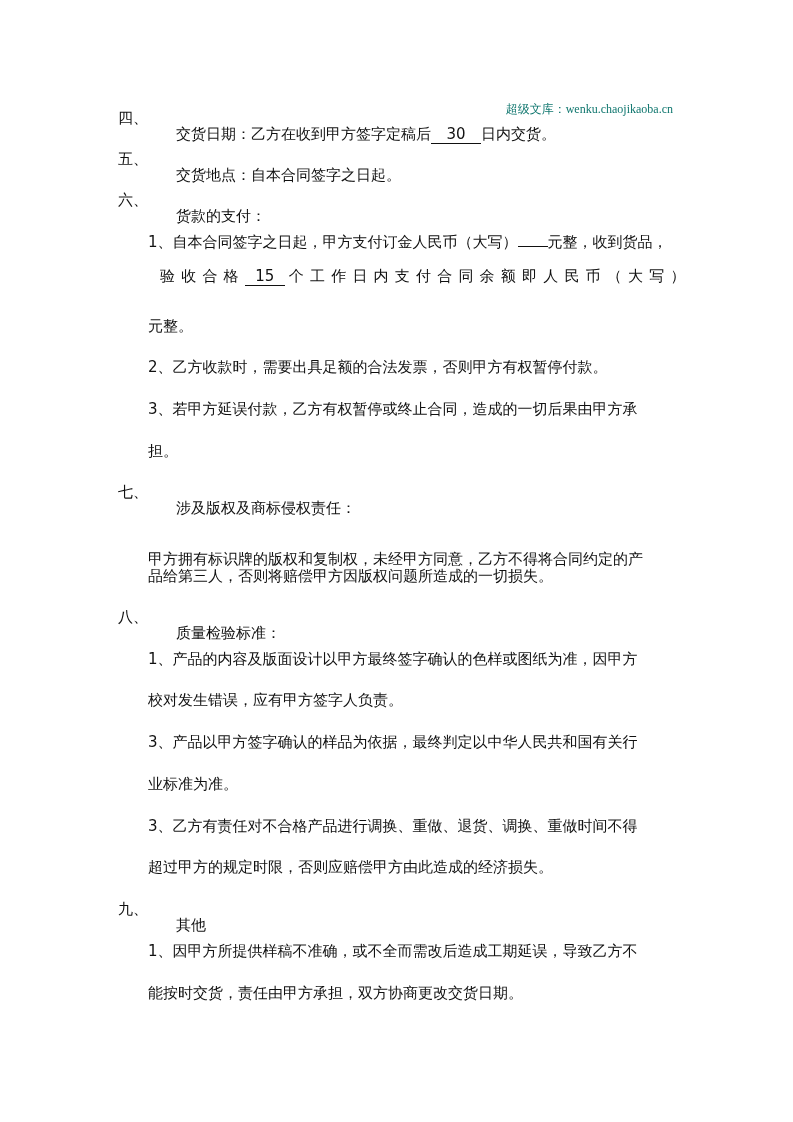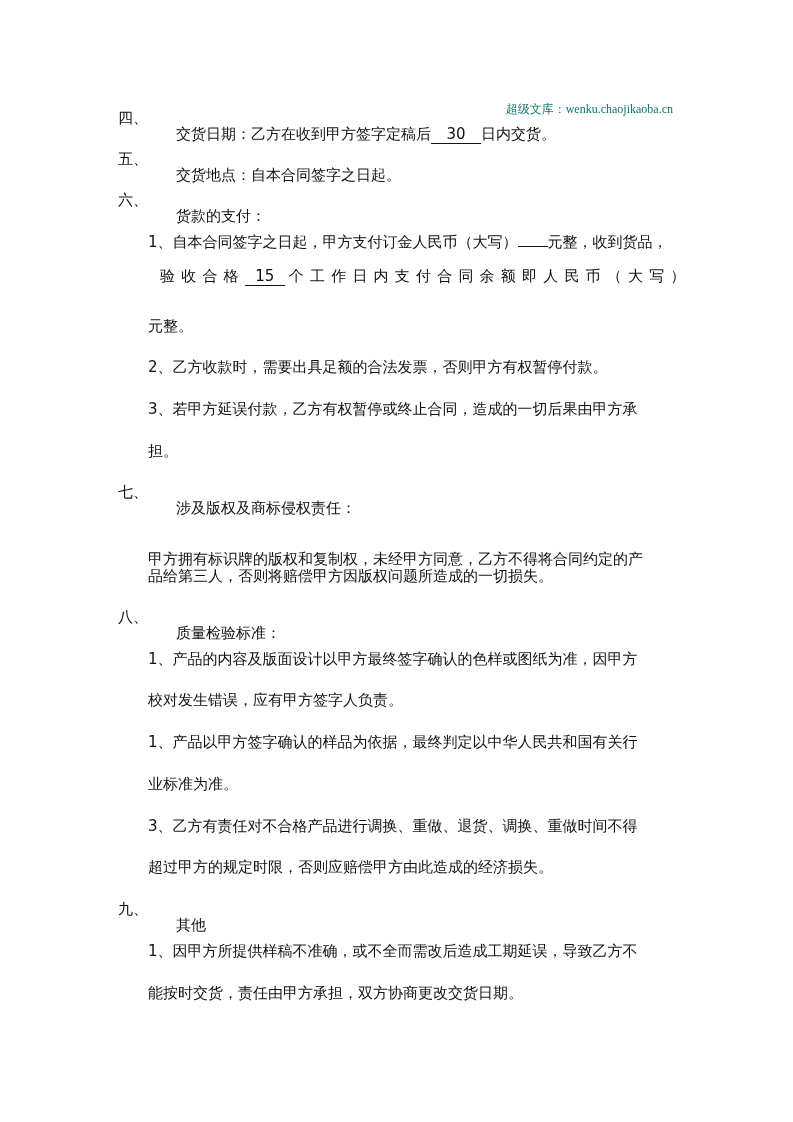--- a/index.html
+++ b/index.html
@@ -52,21 +52,21 @@
 </div>
 <div class="line para" style="top:549px;">甲方拥有标识牌的版权和复制权，未经甲方同意，乙方不得将合同约定的产</div>
 <div class="line para" style="top:566px;">品给第三人，否则将赔偿甲方因版权问题所造成的一切损失。</div>
 
 <div class="line" style="top:607px;left:0;width:793px;">
   <span class="sec-num">八、</span>
   <span class="sec-title">质量检验标准：</span>
 </div>
 <div class="line para" style="top:649px;">1、产品的内容及版面设计以甲方最终签字确认的色样或图纸为准，因甲方</div>
 <div class="line para" style="top:690px;">校对发生错误，应有甲方签字人负责。</div>
-<div class="line para" style="top:732px;">1、产品以甲方签字确认的样品为依据，最终判定以中华人民共和国有关行</div>
+<div class="line para" style="top:732px;">3、产品以甲方签字确认的样品为依据，最终判定以中华人民共和国有关行</div>
 <div class="line para" style="top:774px;">业标准为准。</div>
 <div class="line para" style="top:816px;">3、乙方有责任对不合格产品进行调换、重做、退货、调换、重做时间不得</div>
 <div class="line para" style="top:857px;">超过甲方的规定时限，否则应赔偿甲方由此造成的经济损失。</div>
 
 <div class="line" style="top:899px;left:0;width:793px;">
   <span class="sec-num">九、</span>
   <span class="sec-title">其他</span>
 </div>
 <div class="line para" style="top:941px;">1、因甲方所提供样稿不准确，或不全而需改后造成工期延误，导致乙方不</div>
 <div class="line para" style="top:983px;">能按时交货，责任由甲方承担，双方协商更改交货日期。</div>

